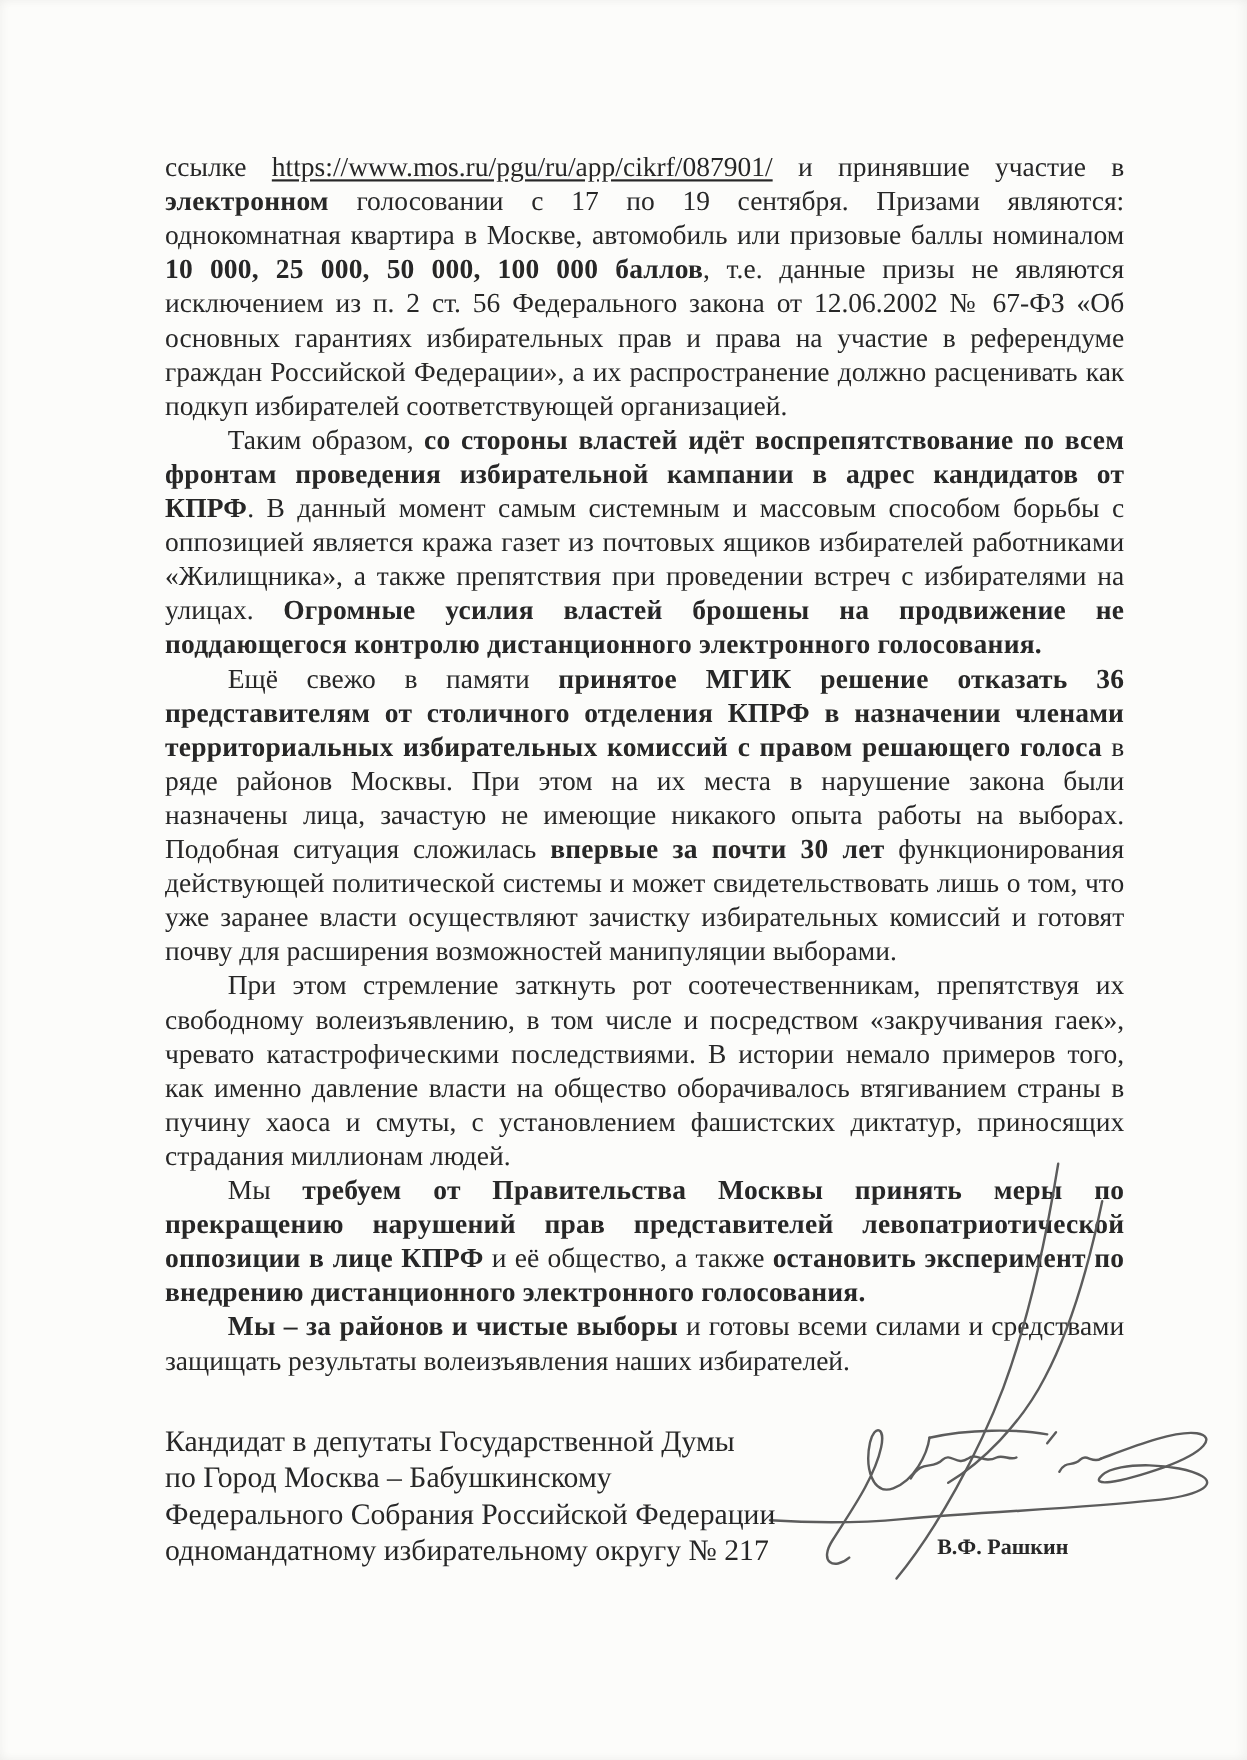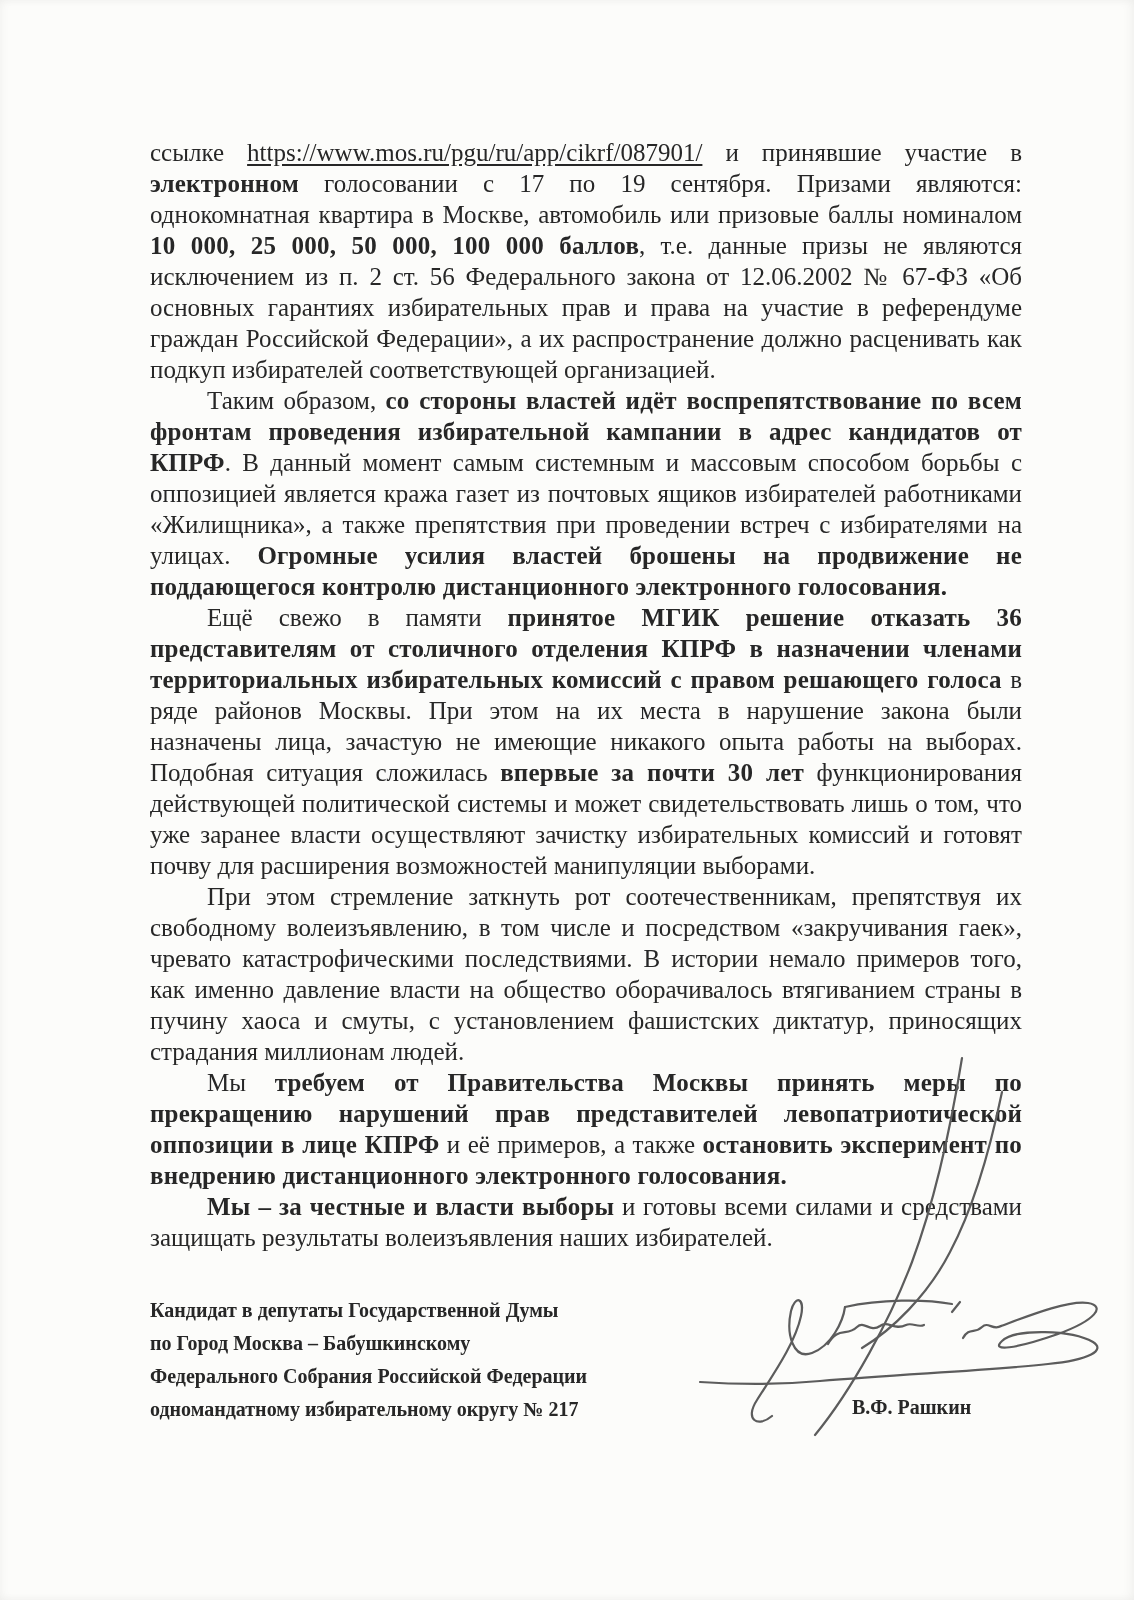--- a/index.html
+++ b/index.html
@@ -30,22 +30,22 @@
   .body-text p{
     margin:0;padding:0;
   }
   .body-text p.indent{ text-indent:57px;font-family:Liberation Serif, serif; }
   .b{ font-weight:bold; letter-spacing:0.2px; }
   .u{ text-decoration:underline; text-underline-offset:3px; }
   .sig-block{
     position:absolute;
     left:150px;top:1294px;
     color:var(--ink);
-    font-size:20px;line-height:33px;
-    font-weight:bold;
+    font-size:27px;line-height:33px;
+    font-weight:normal;
     white-space:nowrap;
   }
   .signer{
     position:absolute;
     left:852px;top:1392px;
     color:var(--ink);
     font-size:20px;line-height:30px;
     font-weight:bold;
     white-space:nowrap;
   }
@@ -66,22 +66,22 @@
 </head>
 <body>
 
 <div class="page">
 
   <div class="body-text">
       <p><span>ссылке </span><span class="u">https://www.mos.ru/pgu/ru/app/cikrf/087901/</span><span> и принявшие участие в </span><span class="b">электронном</span><span> голосовании с 17 по 19 сентября. Призами являются: однокомнатная квартира в Москве, автомобиль или призовые баллы номиналом </span><span class="b">10 000, 25 000, 50 000, 100 000 баллов</span><span>, т.е. данные призы не являются исключением из п. 2 ст. 56 Федерального закона от 12.06.2002 № 67-ФЗ «Об основных гарантиях избирательных прав и права на участие в референдуме граждан Российской Федерации», а их распространение должно расценивать как подкуп избирателей соответствующей организацией.</span></p>
       <p class="indent"><span>Таким образом, </span><span class="b">со стороны властей идёт воспрепятствование по всем фронтам проведения избирательной кампании в адрес кандидатов от КПРФ</span><span>. В данный момент самым системным и массовым способом борьбы с оппозицией является кража газет из почтовых ящиков избирателей работниками «Жилищника», а также препятствия при проведении встреч с избирателями на улицах. </span><span class="b">Огромные усилия властей брошены на продвижение не поддающегося контролю дистанционного электронного голосования.</span></p>
       <p class="indent"><span>Ещё свежо в памяти </span><span class="b">принятое МГИК решение отказать 36 представителям от столичного отделения КПРФ в назначении членами территориальных избирательных комиссий с правом решающего голоса</span><span> в ряде районов Москвы. При этом на их места в нарушение закона были назначены лица, зачастую не имеющие никакого опыта работы на выборах. Подобная ситуация сложилась </span><span class="b">впервые за почти 30 лет</span><span> функционирования действующей политической системы и может свидетельствовать лишь о том, что уже заранее власти осуществляют зачистку избирательных комиссий и готовят почву для расширения возможностей манипуляции выборами.</span></p>
       <p class="indent"><span>При этом стремление заткнуть рот соотечественникам, препятствуя их свободному волеизъявлению, в том числе и посредством «закручивания гаек», чревато катастрофическими последствиями. В истории немало примеров того, как именно давление власти на общество оборачивалось втягиванием страны в пучину хаоса и смуты, с установлением фашистских диктатур, приносящих страдания миллионам людей.</span></p>
-      <p class="indent"><span>Мы </span><span class="b">требуем от Правительства Москвы принять меры по прекращению нарушений прав представителей левопатриотической оппозиции в лице КПРФ</span><span> и её примеров, а также </span><span class="b">остановить эксперимент по внедрению дистанционного электронного голосования.</span></p>
-      <p class="indent"><span class="b">Мы – за честные и власти выборы</span><span> и готовы всеми силами и средствами защищать результаты волеизъявления наших избирателей.</span></p>
+      <p class="indent"><span>Мы </span><span class="b">требуем от Правительства Москвы принять меры по прекращению нарушений прав представителей левопатриотической оппозиции в лице КПРФ</span><span> и её общество, а также </span><span class="b">остановить эксперимент по внедрению дистанционного электронного голосования.</span></p>
+      <p class="indent"><span class="b">Мы – за районов и чистые выборы</span><span> и готовы всеми силами и средствами защищать результаты волеизъявления наших избирателей.</span></p>
     </div>
 
   <svg class="sig-svg" viewBox="680 1045 430 420" aria-hidden="true">
 
     <path d="M 962 1058 C 952 1120, 935 1200, 912 1262 C 890 1320, 852 1390, 815 1435"></path>
     <path d="M 1002 1092 C 992 1140, 975 1205, 950 1252 C 928 1295, 892 1330, 862 1348"></path>
 
     <path d="M 772 1416 C 758 1428, 744 1420, 757 1400 C 772 1376, 795 1344, 801 1316 C 805 1297, 795 1295, 791 1311 C 786 1334, 793 1360, 812 1353 C 831 1346, 843 1322, 845 1307"></path>
     <path d="M 845 1307 C 880 1299, 925 1299, 952 1304"></path>
     <path d="M 828 1344 C 838 1326, 847 1337, 857 1327 C 864 1320, 870 1333, 880 1326 C 888 1320, 894 1331, 906 1325 C 912 1322, 918 1328, 924 1325"></path>

